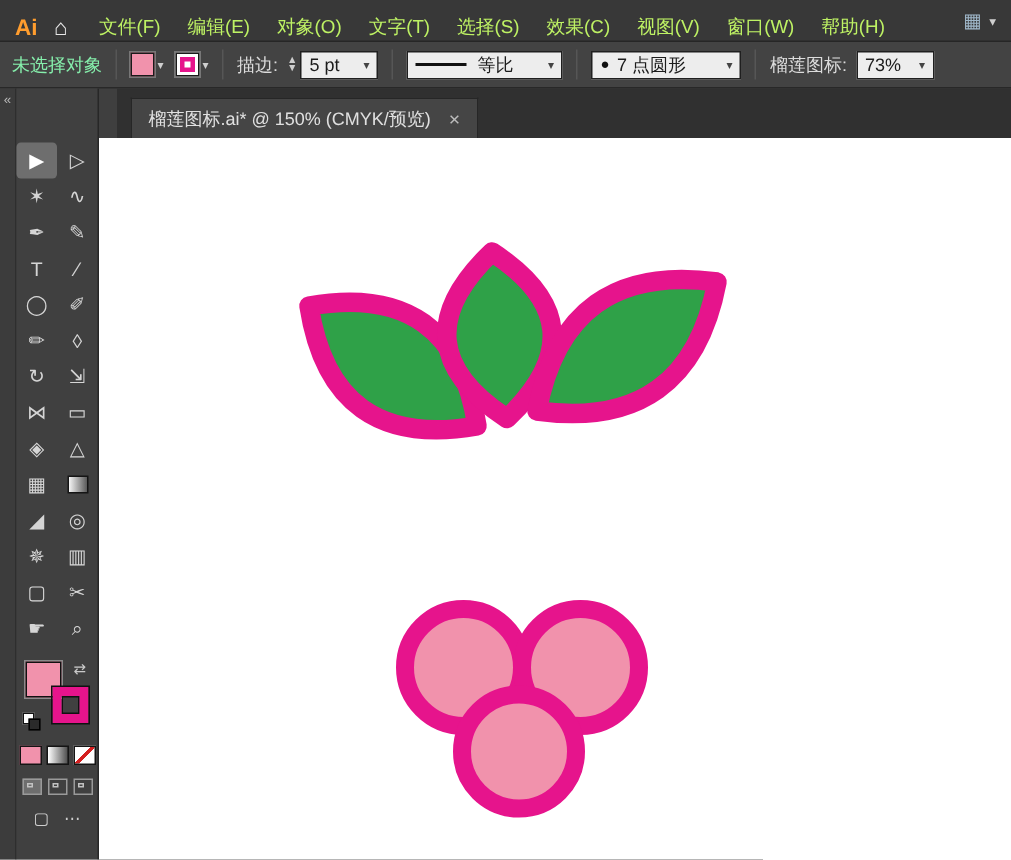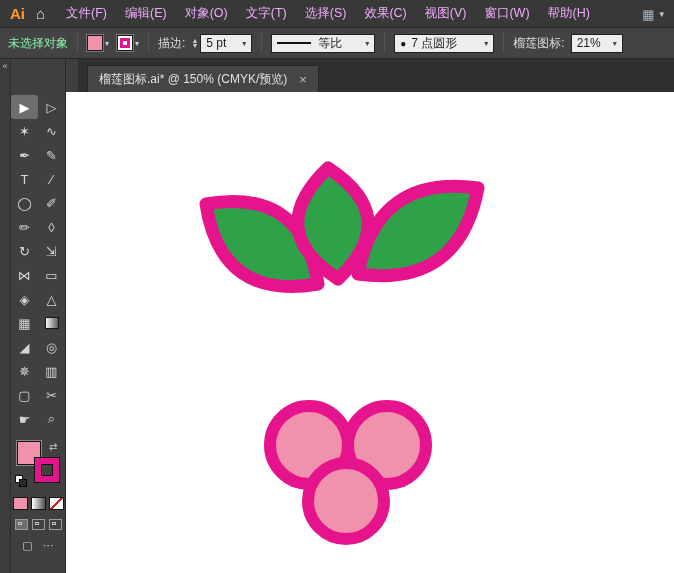--- a/index.html
+++ b/index.html
@@ -7,28 +7,28 @@
   body {
     font-family: "Liberation Sans", "DejaVu Sans", sans-serif;
     background: #3f3f3f;
     position: relative;
   }
 
   
   .menu-bar {
     position: absolute; left: 0; top: 0; width: 674px; height: 28px;
     background: #383838; border-bottom: 1px solid #262626;
-    display: flex; align-items: center;
+    display: flex; align-items: flex-end;
   }
   .app-logo {
     color: #ff9d2e; font-weight: bold; font-size: 15px;
     padding: 0 9px 0 10px; letter-spacing: 0;
   }
   .home-icon { color: #e8e8e8; font-size: 15px; padding: 0 12px 0 2px; }
-  .menu-item { color: #f0abfc; font-size: 12.5px; padding: 0 9px; white-space: nowrap; }
+  .menu-item { color: #bef264; font-size: 12.5px; padding: 0 9px; white-space: nowrap; }
   .workspace-switcher {
     position: absolute; right: 10px; top: 0; height: 28px;
     display: flex; align-items: center; gap: 5px; color: #d8d8d8;
   }
   .ws-grid { font-size: 13px; color: #9fb7c9; }
   .ws-caret { font-size: 9px; color: #cfcfcf; }
 
   
   .control-bar {
     position: absolute; left: 0; top: 28px; width: 674px; height: 31px;
@@ -188,21 +188,21 @@
   <span class="vsep"></span>
   <span class="field" style="width:100px">
     <span class="brush-dot">●</span>
     <span>7 点圆形</span>
     <span class="fcaret">▾</span>
   </span>
   <span class="vsep"></span>
   <span class="cb-label">榴莲图标:</span>
   <span style="width:6px"></span>
   <span class="field" style="width:52px">
-    <span>21%</span>
+    <span>73%</span>
     <span class="fcaret">▾</span>
   </span>
 </div>
 
 <div class="left-strip">
   <span>«</span>
 </div>
 
 <div class="tool-panel">
   <div class="tool-grid">

